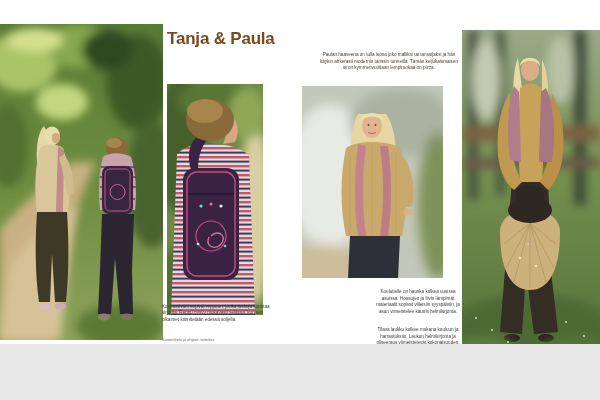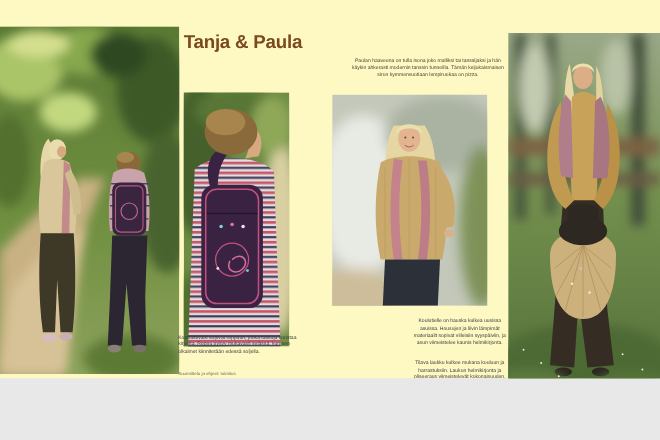--- a/index.html
+++ b/index.html
@@ -1,16 +1,16 @@
 <!DOCTYPE html>
 <html><head>
 <meta charset="utf-8">
 <style>
   html,body{margin:0;padding:0;background:#e8e8e8;}
-  .canvas{position:relative;width:600px;height:344px;background:#fef9c3;overflow:hidden;
+  .canvas{position:relative;width:600px;height:344px;background:#ffffff;overflow:hidden;
           font-family:"Liberation Sans",sans-serif;}
   .abs{position:absolute;}
   svg{display:block;}
   .page-title{position:absolute;left:167px;top:29px;font-size:17px;font-weight:bold;
               color:#7a4a1e;letter-spacing:-0.2px;}
   .intro{position:absolute;left:316px;top:52px;width:146px;font-size:4.6px;line-height:1.42;
          color:#4a4038;text-align:center;}
   .cap-left{position:absolute;left:162px;top:304px;width:118px;font-size:4.6px;line-height:1.4;
             color:#3c3c3c;text-align:left;}
   .credits{position:absolute;left:162px;top:337px;width:112px;font-size:4px;line-height:1.5;

